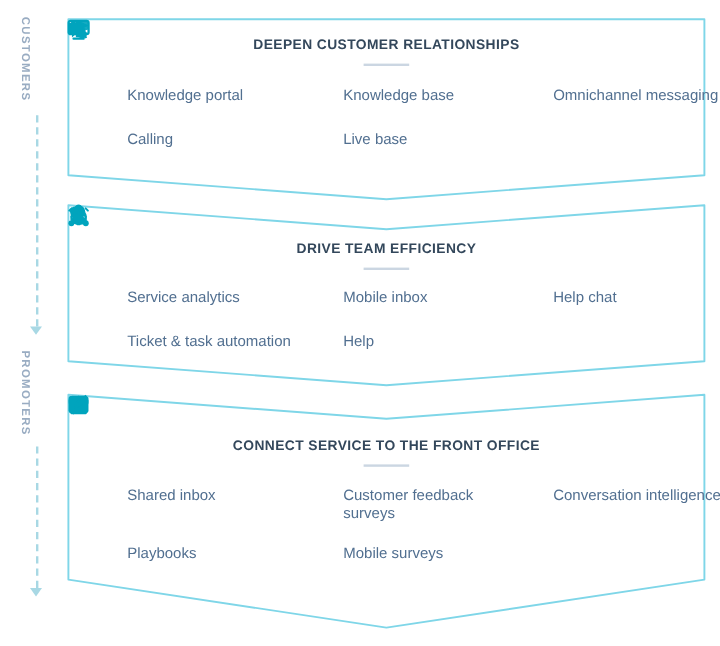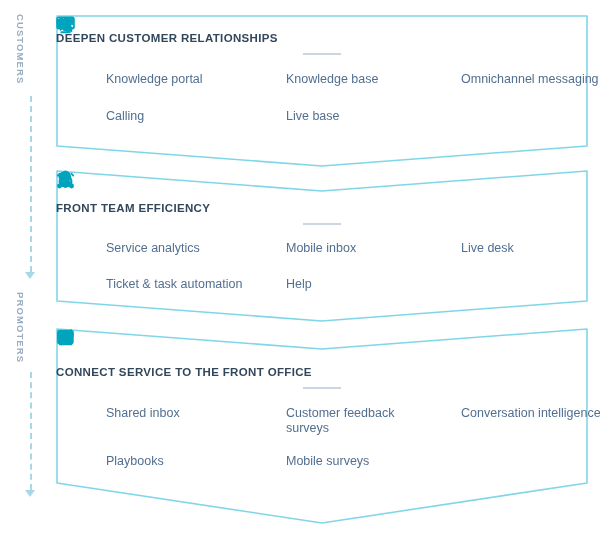--- a/index.html
+++ b/index.html
@@ -45,20 +45,21 @@
   #panels{position:absolute;left:46px;top:0;width:554px;height:538px;}
   .panel{
     position:absolute;
     left:10px;
     width:532px;
   }
   .panel svg{position:absolute;left:0;top:0;overflow:visible;}
   .panel .content{position:absolute;left:0;top:0;width:532px;}
 
   .panel-title{
+    text-align:center;
     color:#33475B;
     font-size:11.5px;
     font-weight:700;
     letter-spacing:0.35px;
   }
   .title-rule{
     width:38px;height:2px;background:#CBD6E2;
     margin:9px auto 0 auto;
   }
 
@@ -177,21 +178,21 @@
 
       </div>
     </div>
   </div>
 
   <div class="panel" style="top:170px;height:152px;">
     <svg width="532" height="152" viewBox="0 0 532 152">
       <path d="M1,1 L266,21 L531,1 L531,131 L266,151 L1,131 Z" fill="#ffffff" stroke="#7FD6E8" stroke-width="1.6" stroke-linejoin="round"></path>
     </svg>
     <div class="content" style="padding-top:32px;">
-      <div class="panel-title">FRONT TEAM EFFICIENCY</div>
+      <div class="panel-title">DRIVE TEAM EFFICIENCY</div>
       <div class="title-rule"></div>
 
       <div class="grid" style="margin:15px 0 0 22px;row-gap:15px;">
 
 
         <div class="cell">
           <span class="ico">
             <svg viewBox="0 0 24 24" width="19" height="19" fill="#00A4BD">
               <path d="M12 1.4 a7 7 0 0 0 -4.3 12.5 c.9.8 1.3 1.5 1.4 2.4 h5.8 c.1-.9.5-1.6 1.4-2.4 A7 7 0 0 0 12 1.4 Z"></path>
               <rect x="9" y="17.6" width="6" height="1.9" rx="0.9"></rect>
@@ -210,21 +211,21 @@
           <span class="lbl">Mobile inbox</span>
         </div>
 
         <div class="cell">
           <span class="ico">
             <svg viewBox="0 0 24 24" width="19" height="19" fill="#00A4BD">
               <circle cx="12" cy="6.4" r="4.5"></circle>
               <path d="M12 12 c-4.4 0-8 2.9-8 6.5 0 1.9 3.6 3.2 8 3.2 s8-1.3 8-3.2 c0-3.6-3.6-6.5-8-6.5z"></path>
             </svg>
           </span>
-          <span class="lbl">Live desk</span>
+          <span class="lbl">Help chat</span>
         </div>
 
         <div class="cell">
           <span class="ico">
             <svg viewBox="0 0 24 24" width="19" height="19" fill="#00A4BD">
               <circle cx="12" cy="3.6" r="3.1"></circle>
               <circle cx="4.4" cy="20.2" r="3.1"></circle>
               <circle cx="19.6" cy="20.2" r="3.1"></circle>
               <rect x="11" y="6.4" width="2" height="5"></rect>
               <rect x="4" y="11.2" width="16" height="2"></rect>

